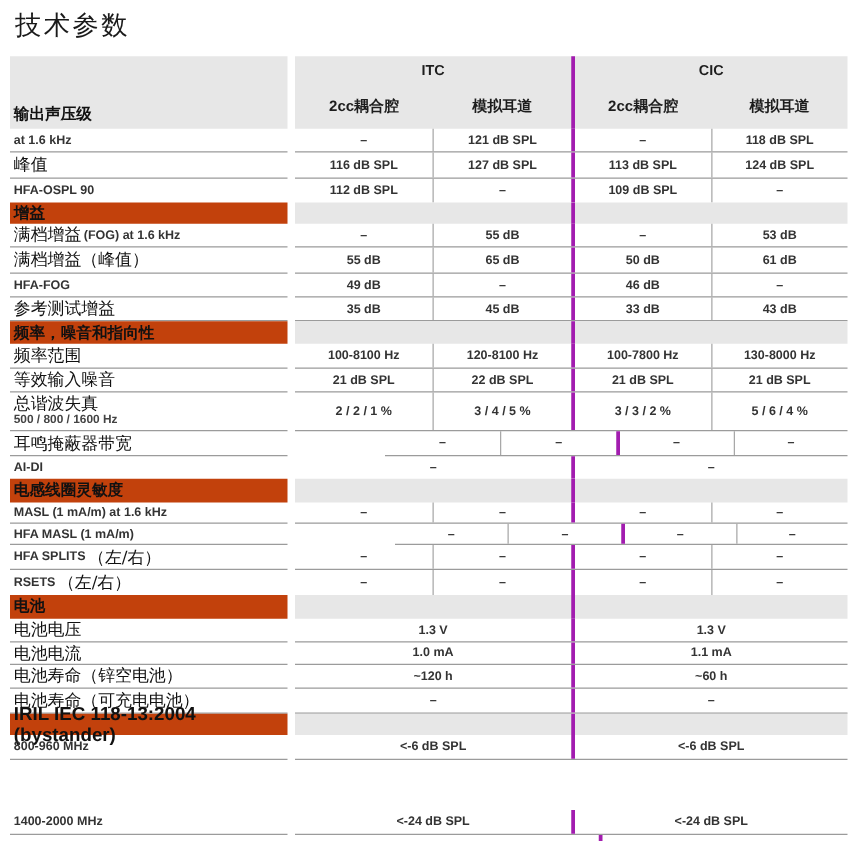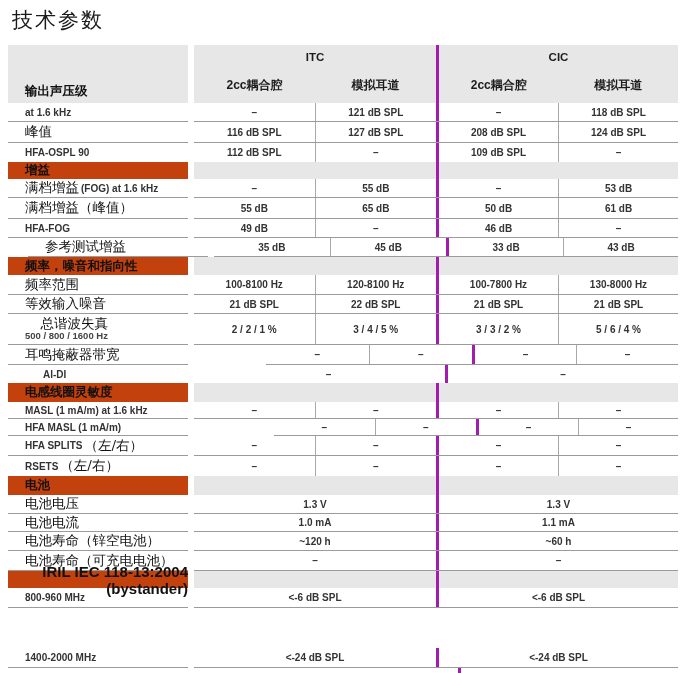--- a/index.html
+++ b/index.html
@@ -8,22 +8,22 @@
     font-family:"Liberation Sans",sans-serif;color:#222;overflow:hidden;
   }
   .title{
     position:absolute;left:12px;top:6px;
     font-family:"DejaVu Serif",serif;font-weight:400;font-size:21px;
     letter-spacing:2px;color:#1a1a1a;
   }
   .tbl{position:absolute;left:8px;top:45px;width:670px}
   .row{display:flex;align-items:stretch}
   .lblcol{
-    width:180px;box-sizing:border-box;display:flex;align-items:center;
-    padding-left:17px;border-bottom:1px solid #9b9b9b;gap:2px;text-align:right;
+    width:222px;box-sizing:border-box;display:flex;align-items:center;
+    padding-left:3px;border-bottom:1px solid #9b9b9b;gap:2px;
   }
   .gut{width:6px}
   .vals{flex:1;display:flex;box-sizing:border-box;border-bottom:1px solid #9b9b9b}
   .noline{border-bottom:none !important}
   .grp{width:50%;display:flex;box-sizing:border-box}
   .g2{border-left:3px solid #a21caf}
   .cell{
     flex:1;display:flex;align-items:center;justify-content:center;
     font-size:10px;font-weight:700;color:#333;box-sizing:border-box;
   }
@@ -98,21 +98,21 @@
       <div class="lblcol">
         <span class="t-cjk">峰值</span>
       </div>
       <div class="gut"></div>
       <div class="vals">
         <div class="grp">
           <div class="cell">116 dB SPL</div>
           <div class="cell sd">127 dB SPL</div>
         </div>
         <div class="grp g2">
-          <div class="cell">208 dB SPL</div>
+          <div class="cell">113 dB SPL</div>
           <div class="cell sd">124 dB SPL</div>
         </div>
       </div>
     </div>
     <div class="row" style="height: 19px;">
       <div class="lblcol noline">
         <span class="t-latin">HFA-OSPL 90</span>
       </div>
       <div class="gut"></div>
       <div class="vals noline">
@@ -176,21 +176,21 @@
         <div class="grp">
           <div class="cell">49 dB</div>
           <div class="cell sd">–</div>
         </div>
         <div class="grp g2">
           <div class="cell">46 dB</div>
           <div class="cell sd">–</div>
         </div>
       </div>
     </div>
-    <div class="row" style="height: 19px; margin-left: 20px;">
+    <div class="row" style="height: 19px;">
       <div class="lblcol">
         <span class="t-cjk">参考测试增益</span>
       </div>
       <div class="gut"></div>
       <div class="vals">
         <div class="grp">
           <div class="cell">35 dB</div>
           <div class="cell sd">45 dB</div>
         </div>
         <div class="grp g2">
@@ -267,21 +267,21 @@
         <div class="grp">
           <div class="cell">–</div>
           <div class="cell sd">–</div>
         </div>
         <div class="grp g2">
           <div class="cell">–</div>
           <div class="cell sd">–</div>
         </div>
       </div>
     </div>
-    <div class="row" style="height: 18px; margin-left: 18px;">
+    <div class="row" style="height: 18px;">
       <div class="lblcol noline">
         <span class="t-latin">AI-DI</span>
       </div>
       <div class="gut"></div>
       <div class="vals noline">
         <div class="grp">
           <div class="cell">–</div>
         </div>
         <div class="grp g2">
           <div class="cell">–</div>

